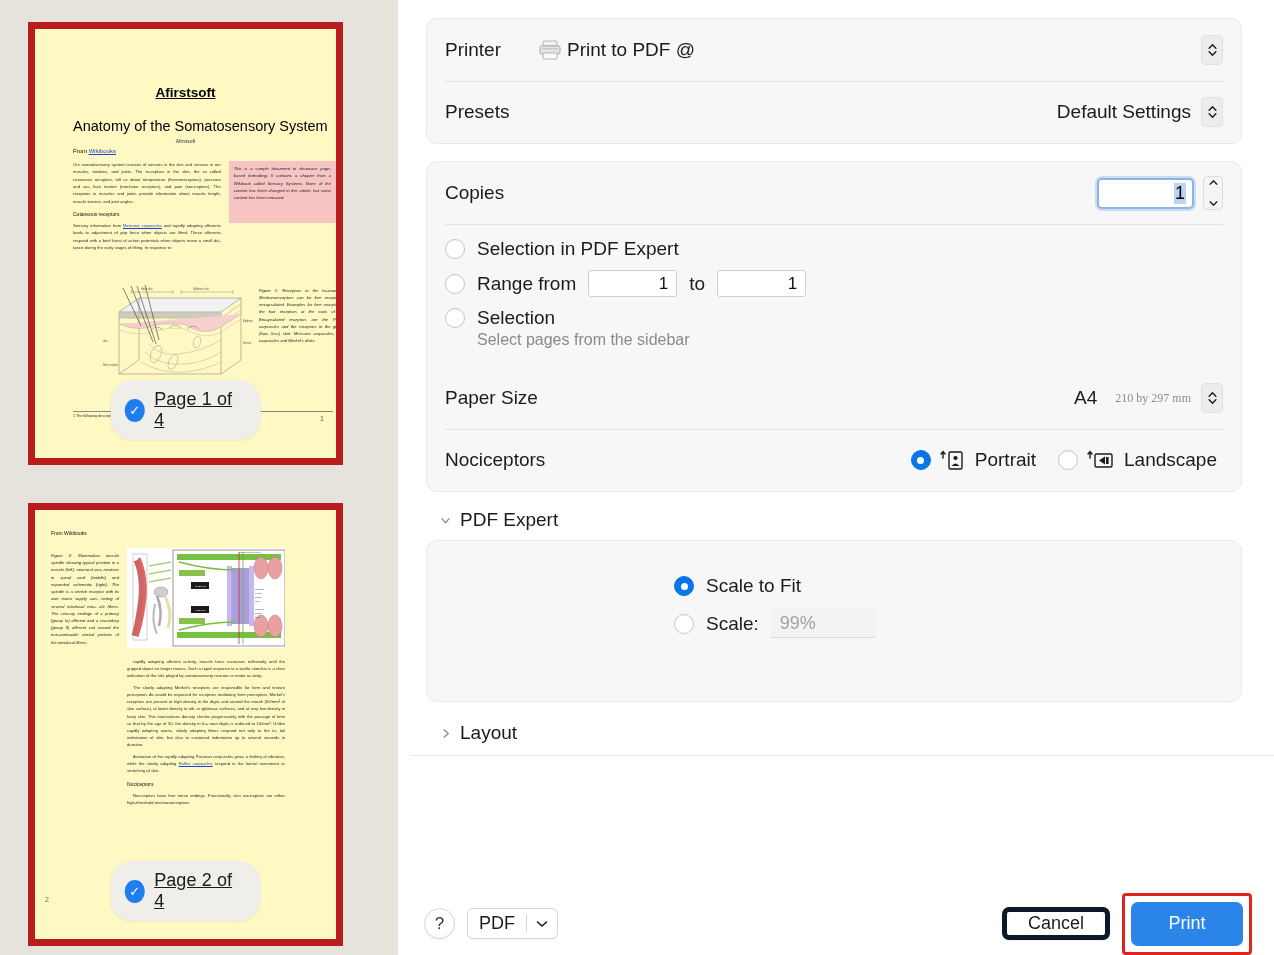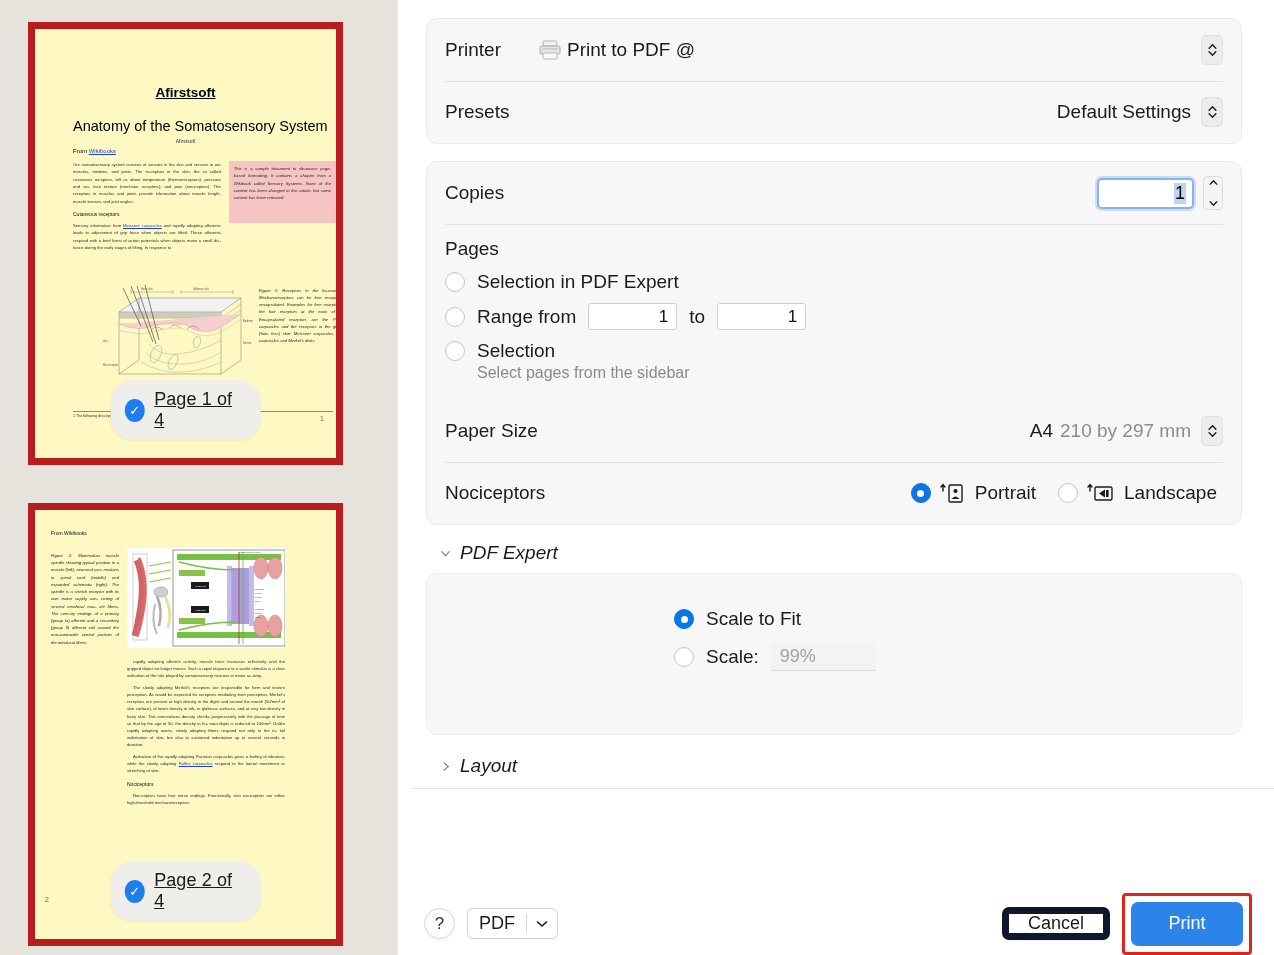--- a/index.html
+++ b/index.html
@@ -190,29 +190,29 @@
     width: 89px; height: 27px; background: #fff;
     border: 1px solid #cfcfcf; border-radius: 3px;
     display: flex; align-items: center; justify-content: flex-end;
     padding-right: 8px; font-size: 17px; color: #111;
   }
   .to-label { font-size: 19px; color: #1b1b1b; }
   .hint { font-size: 16px; color: #8a8a8a; margin: -2px 0 0 32px; }
 
   
   .ps-val { font-size: 19px; color: #1b1b1b; }
-  .ps-dim { font-size: 19px; color: #8c8c8c; margin-left: 7px; }
+  .ps-dim { font-size: 12px; color: #8c8c8c; margin-left: 18px; font-family: Liberation Serif, serif; }
 
   
   .ori-group { display: flex; align-items: center; gap: 9px; }
   .ori-label { font-size: 19px; color: #1b1b1b; }
 
   
   .disclosure { display: flex; align-items: center; gap: 9px; margin: 4px 0 9px 14px; }
-  .disc-title { font-size: 19px; color: #1b1b1b; font-style: italic; }
+  .disc-title { font-size: 19px; color: #1b1b1b; }
   .tri { width: 11px; height: 11px; color: #777; }
 
   .inner-card {
     background: #f7f7f7; border: 1px solid #ececec;
     border-radius: 11px; height: 162px;
     display: flex; flex-direction: column;
     align-items: flex-start; justify-content: flex-start;
     padding: 34px 0 0 247px;
   }
   .scale-line { display: flex; align-items: center; gap: 12px; margin-bottom: 12px; }
@@ -244,21 +244,21 @@
   .pdf-btn {
     height: 31px; border-radius: 6px; background: #fff;
     border: 1px solid #d6d6d6; display: flex; align-items: center;
     box-shadow: 0 1px 1px rgba(0,0,0,.05);
   }
   .pdf-btn .lbl { font-size: 18px; color: #1b1b1b; padding: 0 11px; }
   .pdf-btn .sep { width: 1px; height: 19px; background: #d8d8d8; }
   .pdf-btn .cv { padding: 0 9px; display: flex; align-items: center; }
   .cancel-btn {
     height: 33px; min-width: 108px; border-radius: 7px;
-    background: #fff; border: 7px solid #0f172a;
+    background: #fff; border: 5px solid #0f172a;
     display: flex; align-items: center; justify-content: center;
     font-size: 18px; color: #1b1b1b; box-shadow: 0 1px 1px rgba(0,0,0,.05);
   }
   .print-wrap {
     position: relative; padding: 6px;
     border: 3px solid #e2231a; border-radius: 4px; background: #fff;
   }
   .print-btn {
     height: 44px; min-width: 112px; border-radius: 7px;
     background: #2b84e8; border: none;
@@ -466,21 +466,20 @@
             <svg class="chev" viewBox="0 0 10 6">
                 <path d="M1 5 L5 1 L9 5" stroke="#1b1b1b" stroke-width="1.6" fill="none" stroke-linecap="round" stroke-linejoin="round"></path>
               </svg>
             <svg class="chev" viewBox="0 0 10 6">
                 <path d="M1 1 L5 5 L9 1" stroke="#1b1b1b" stroke-width="1.6" fill="none" stroke-linecap="round" stroke-linejoin="round"></path>
               </svg>
           </span>
         </div>
 
         <div class="pages-block">
-          <div class="pages-title">Pages</div>
 
 
           <div class="radio-line">
             <span class="radio"></span>
             <span class="radio-label">Selection in PDF Expert</span>
           </div>
 
           <div class="radio-line">
             <span class="radio"></span>
             <span class="radio-label">Range from</span>

